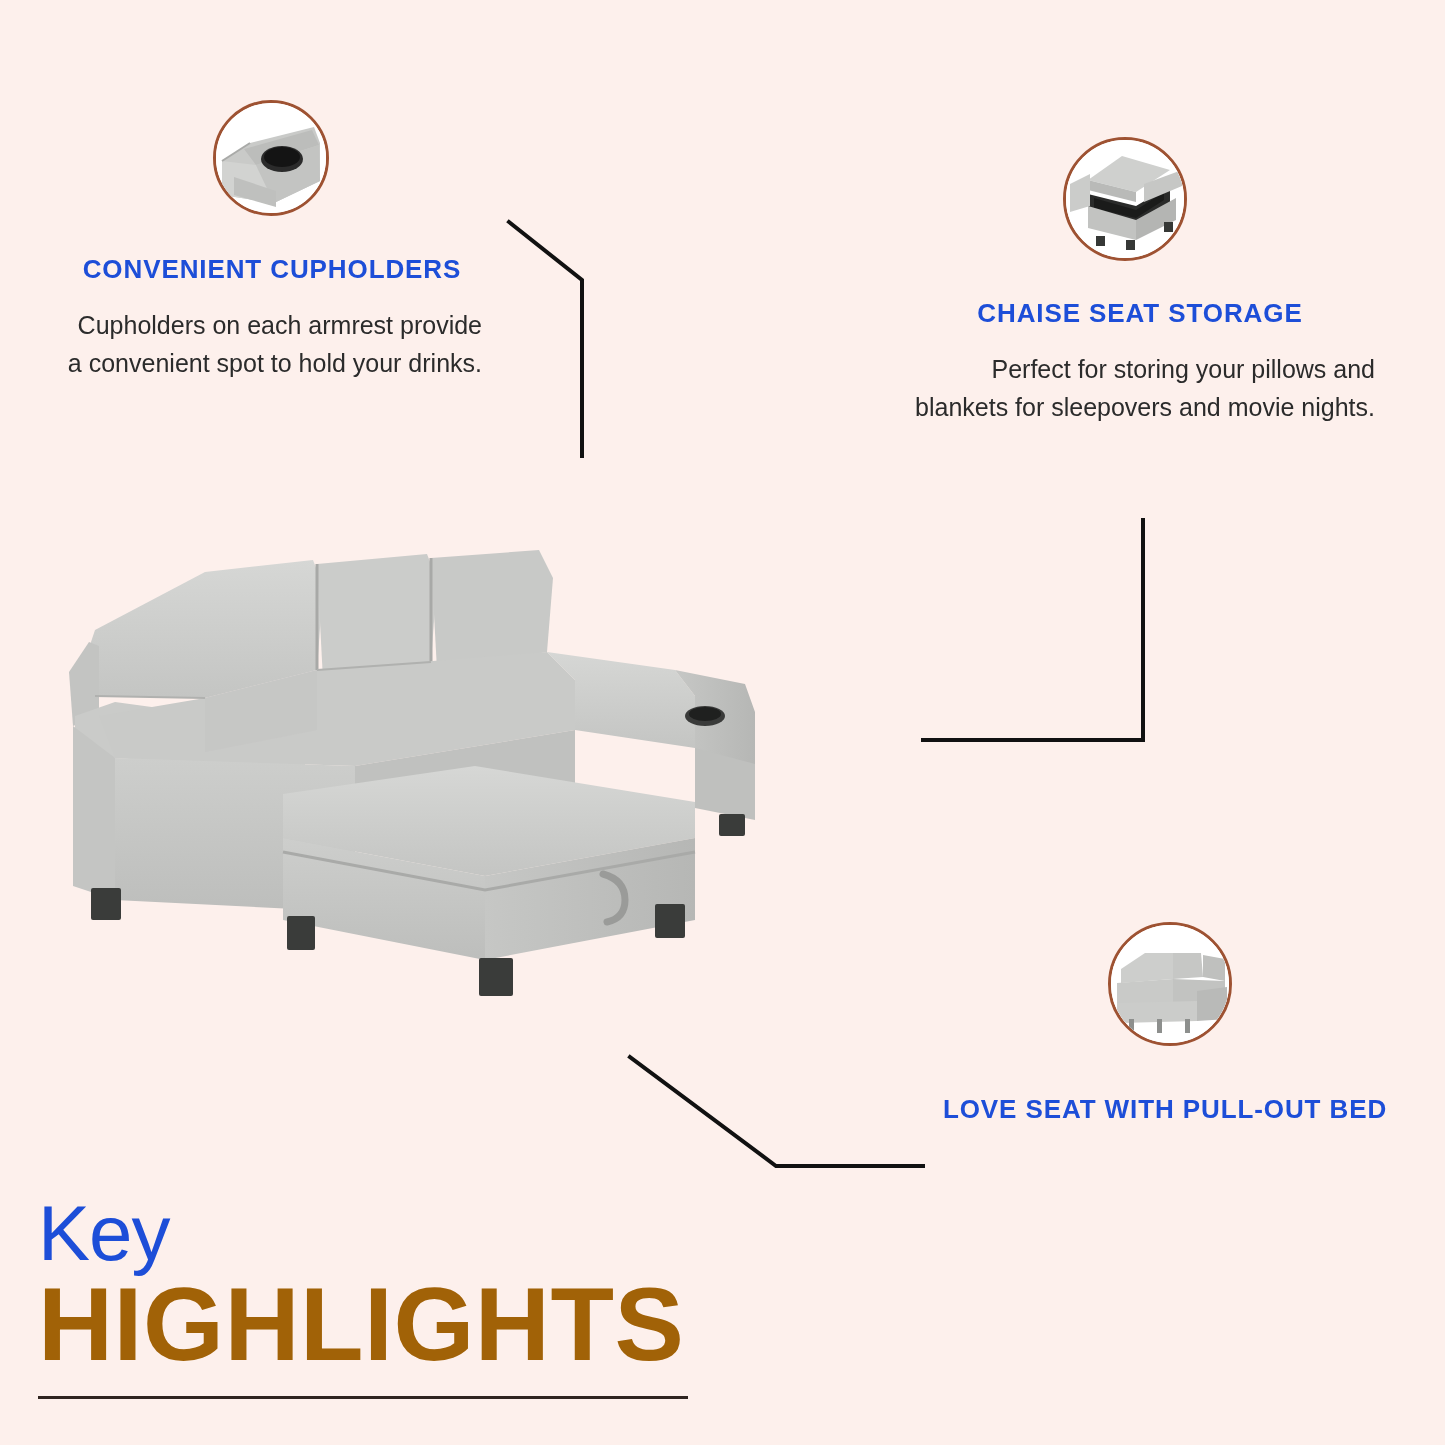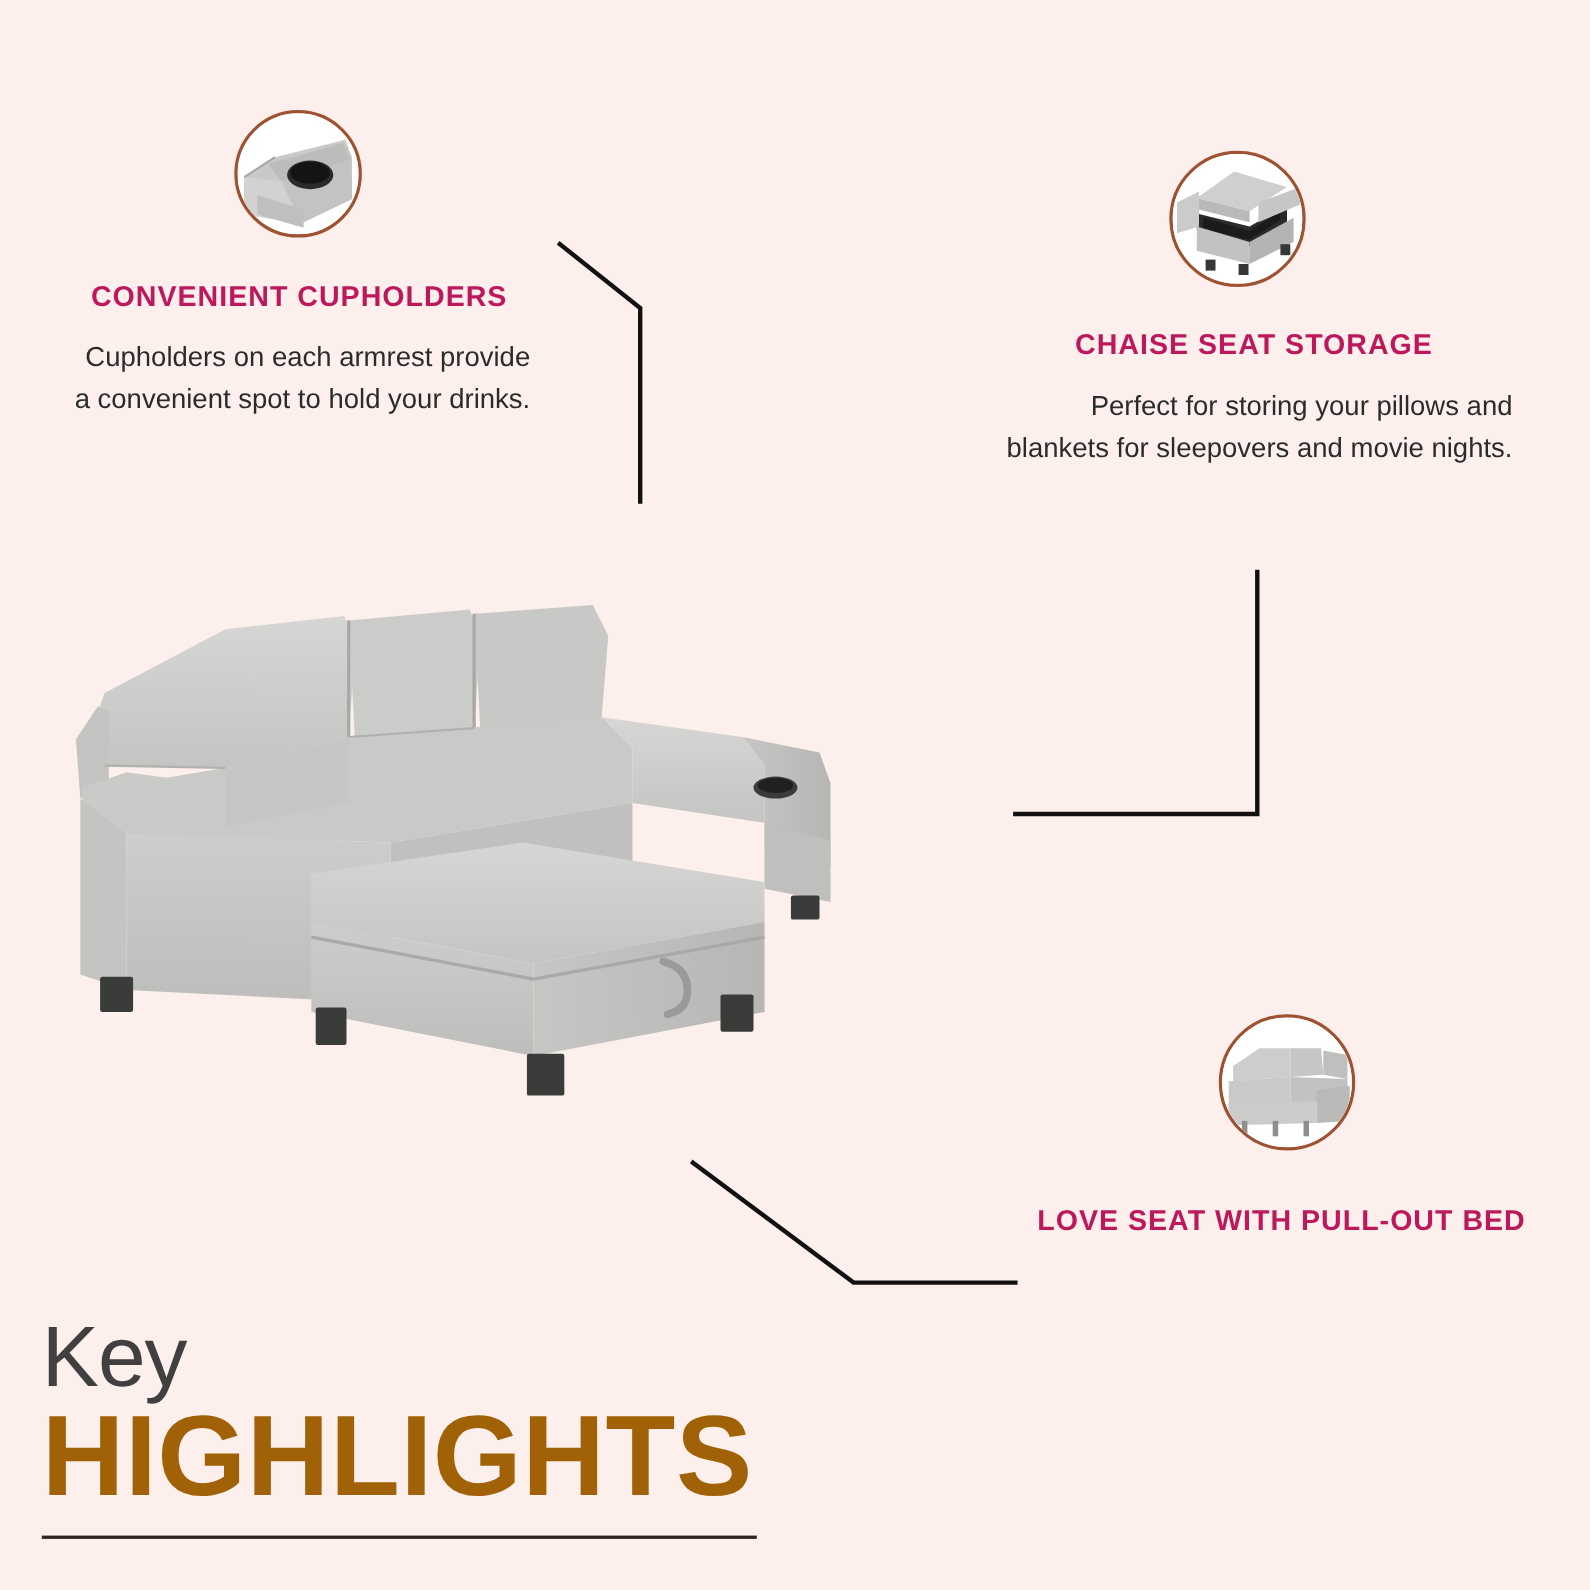--- a/index.html
+++ b/index.html
@@ -38,21 +38,21 @@
     box-sizing: border-box;
   }
   .thumb svg { display: block; }
 
   
   .feature-block {
     position: absolute;
     text-align: center;
   }
   .feature-title {
-    color: #be185d;
+    color: #1d4ed8;
     font-weight: bold;
     font-size: 26px;
     letter-spacing: 0.9px;
     line-height: 1.32;
     margin: 0 0 20px 0;
   }
   .feature-body {
     color: #2b2b2b;
     font-size: 25px;
     line-height: 1.52;
@@ -74,21 +74,21 @@
   
   #title-block {
     position: absolute;
     left: 38px;
     top: 1198px;
     width: 700px;
   }
   #title-key {
     font-size: 78px;
     font-weight: 300;
-    color: #404040;
+    color: #1d4ed8;
     line-height: 0.92;
     letter-spacing: -1px;
     margin: 0;
   }
   #title-highlights {
     font-size: 104px;
     font-weight: bold;
     color: #a16207;
     line-height: 0.98;
     letter-spacing: 0.5px;

